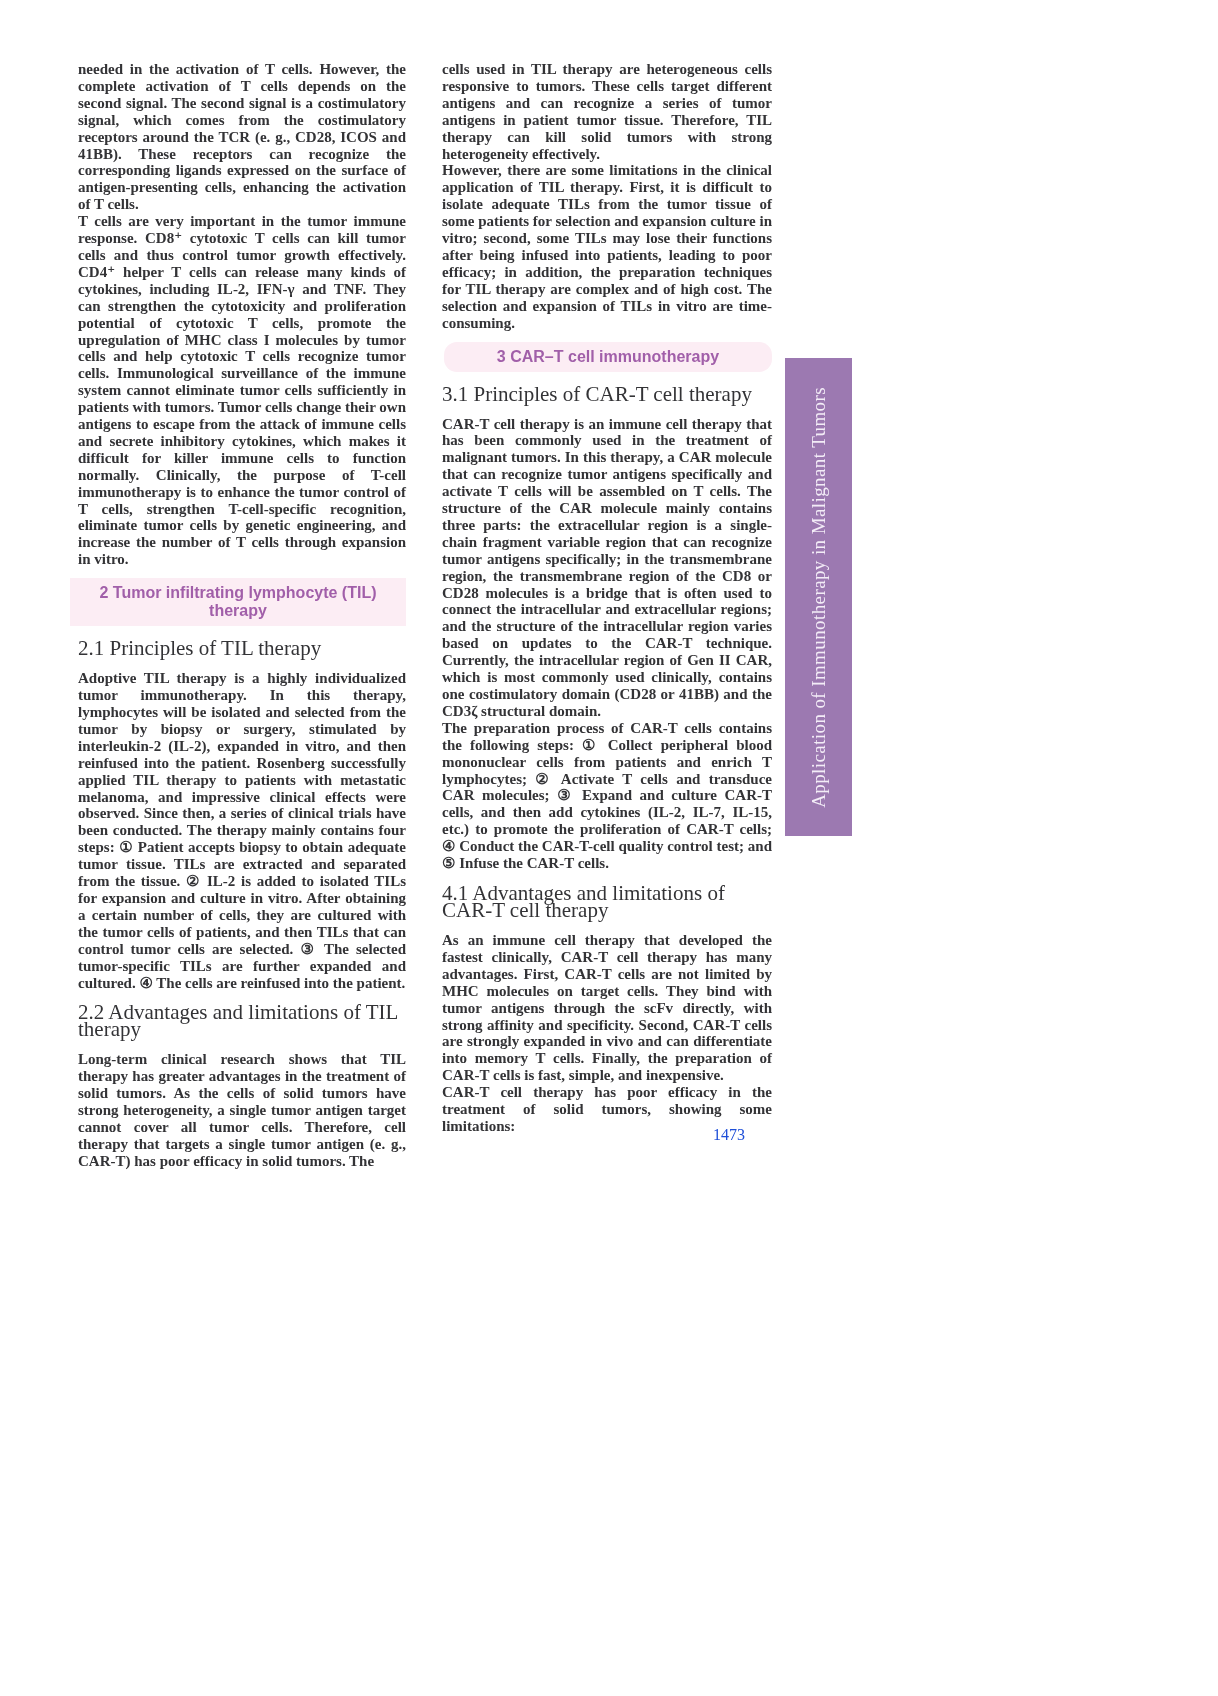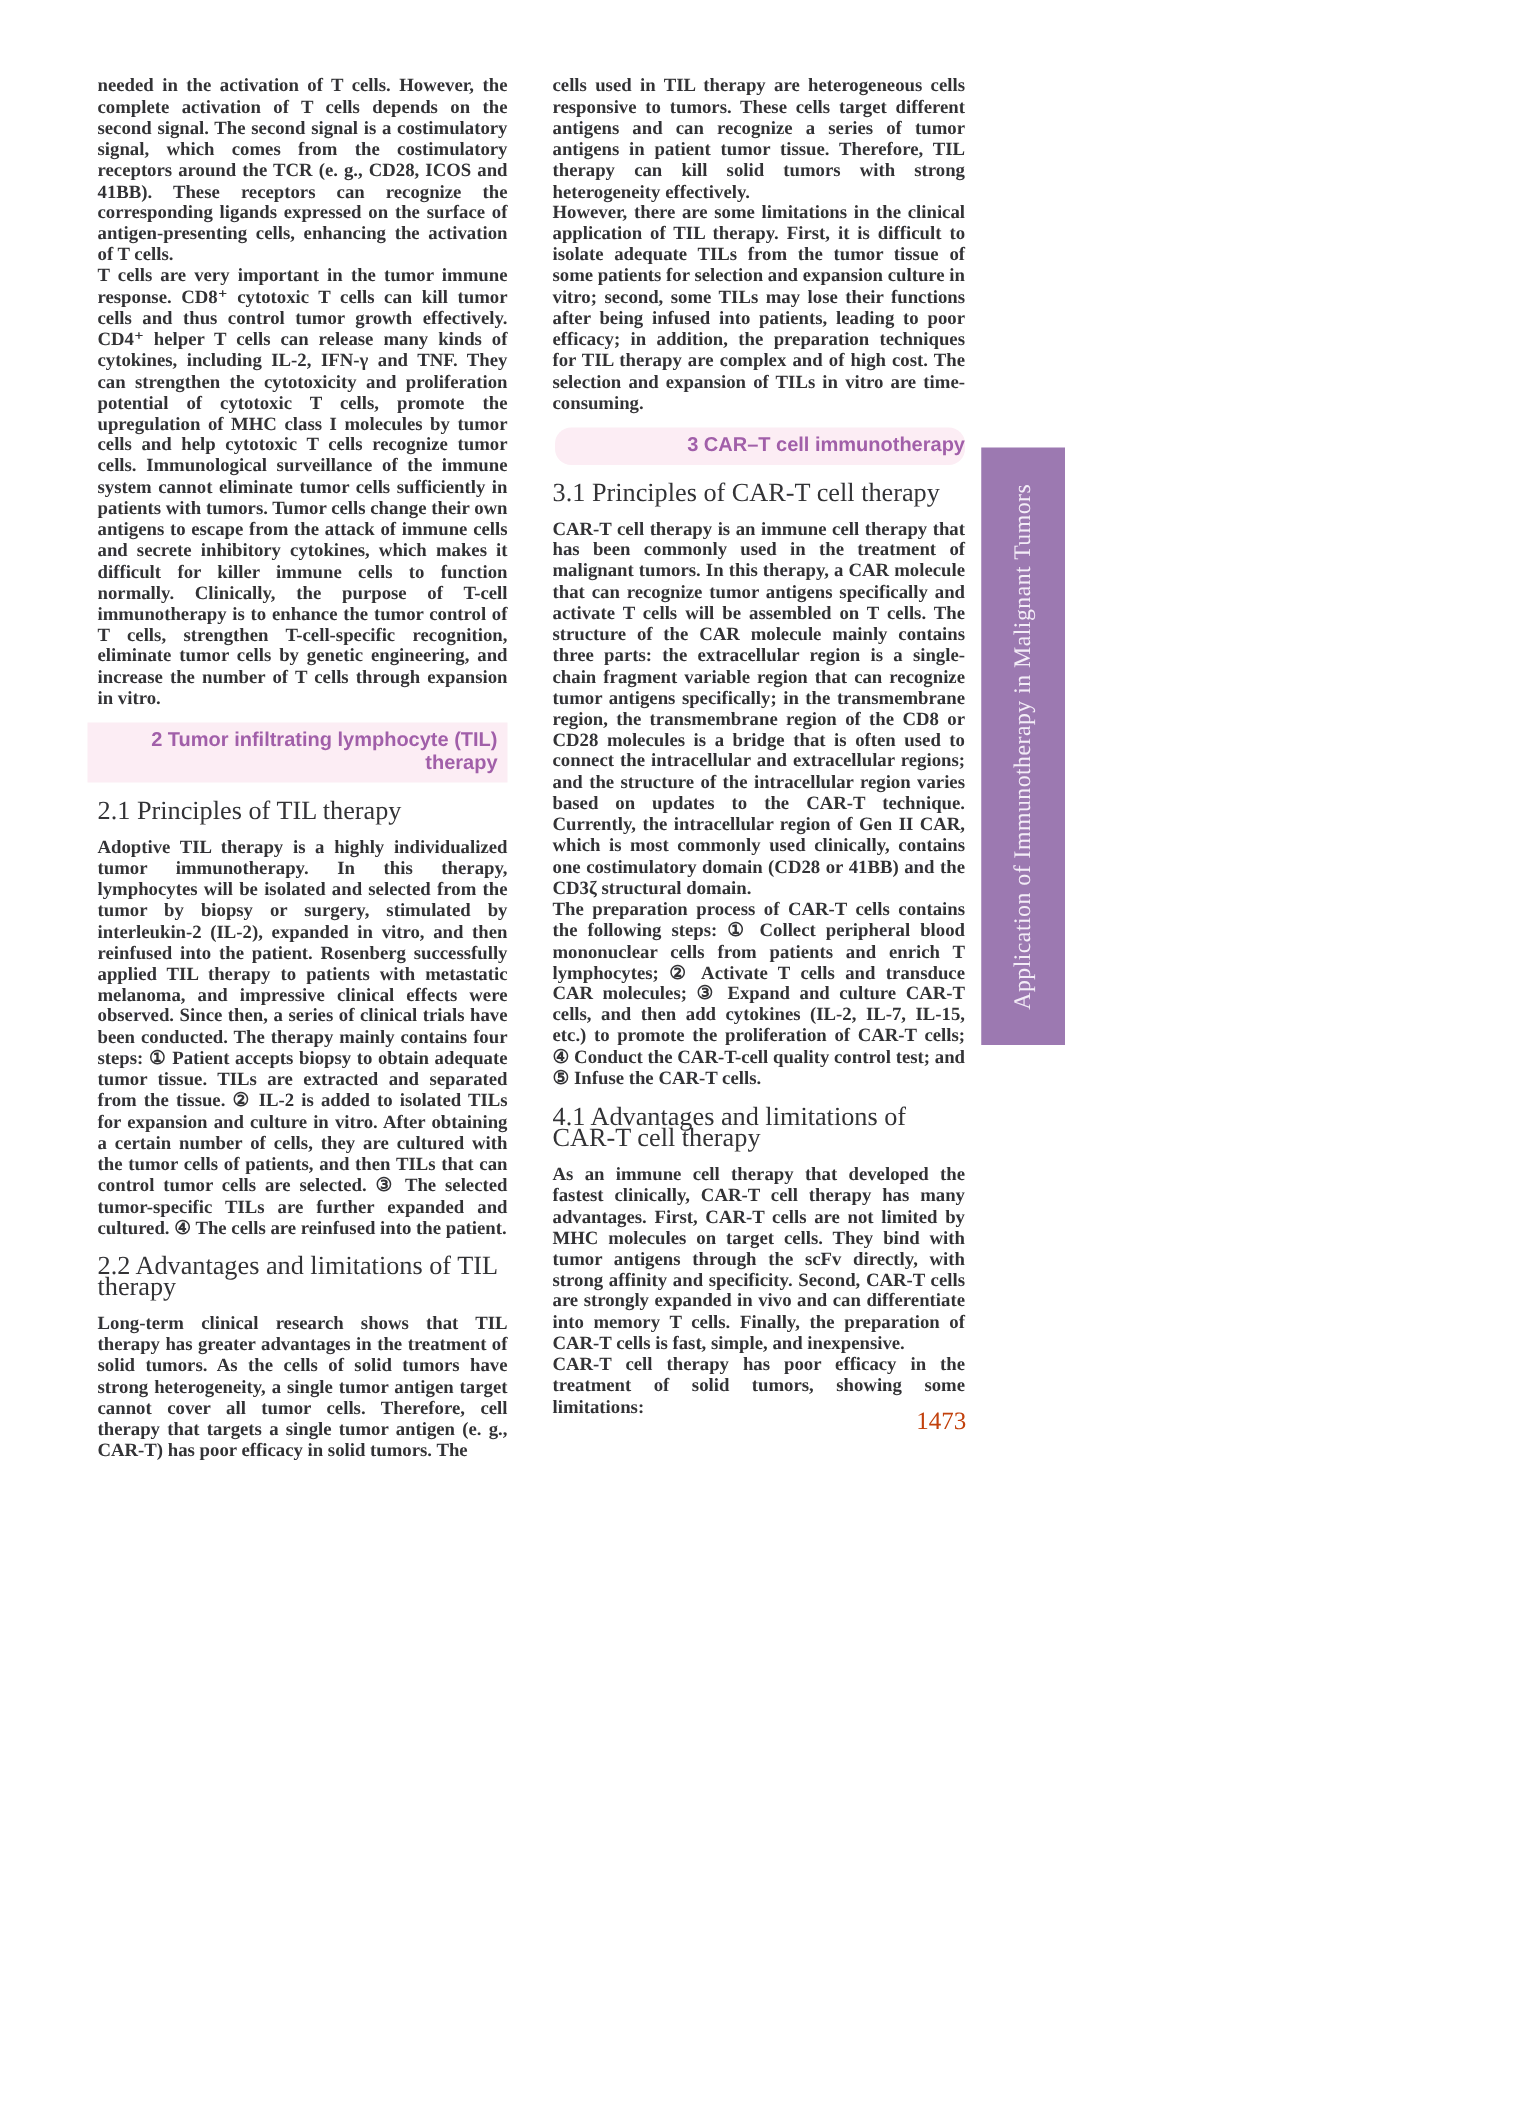--- a/index.html
+++ b/index.html
@@ -32,21 +32,21 @@
   .col p { margin: 0; padding: 0; font-weight: bold; }
   .section-heading {
     font-family: "Liberation Sans", "DejaVu Sans", sans-serif;
     font-weight: bold;
     font-size: 16px;
     line-height: 18px;
     color: #a15fa9;
     background: #fcedf4;
     padding: 6px 8px;
     margin: 10px 0 14px -8px;
-    text-align: right;
+    text-align: center;
   }
   .section-heading.centered {
     margin-left: 2px;
     padding: 6px 0;
     border-radius: 13px;
   }
   .subsection-heading {
     font-size: 21px;
     line-height: 17px;
     color: #333336;
@@ -72,23 +72,22 @@
     font-family: "Liberation Serif", "DejaVu Serif", serif;
     font-size: 19px;
     letter-spacing: 0.4px;
     white-space: nowrap;
   }
   .page-number {
     position: absolute;
     left: 713px;
     top: 1126px;
     width: 80px;
-    text-align: center;
-    font-size: 20px;
-    color: #c2410c;
+    font-size: 16px;
+    color: #1d4ed8;
   }
 </style>
 </head>
 <body>
 
 <div class="page">
 
   <div class="col" id="left-col">
     <p>needed in the activation of T cells. However, the complete activation of T cells depends on the second signal. The second signal is a costimulatory signal, which comes from the costimulatory receptors around the TCR (e. g., CD28, ICOS and 41BB). These receptors can recognize the corresponding ligands expressed on the surface of antigen-presenting cells, enhancing the activation of T cells.</p>
     <p>T cells are very important in the tumor immune response. CD8⁺ cytotoxic T cells can kill tumor cells and thus control tumor growth effectively. CD4⁺ helper T cells can release many kinds of cytokines, including IL-2, IFN-γ and TNF. They can strengthen the cytotoxicity and proliferation potential of cytotoxic T cells, promote the upregulation of MHC class I molecules by tumor cells and help cytotoxic T cells recognize tumor cells. Immunological surveillance of the immune system cannot eliminate tumor cells sufficiently in patients with tumors. Tumor cells change their own antigens to escape from the attack of immune cells and secrete inhibitory cytokines, which makes it difficult for killer immune cells to function normally. Clinically, the purpose of T-cell immunotherapy is to enhance the tumor control of T cells, strengthen T-cell-specific recognition, eliminate tumor cells by genetic engineering, and increase the number of T cells through expansion in vitro.</p>

